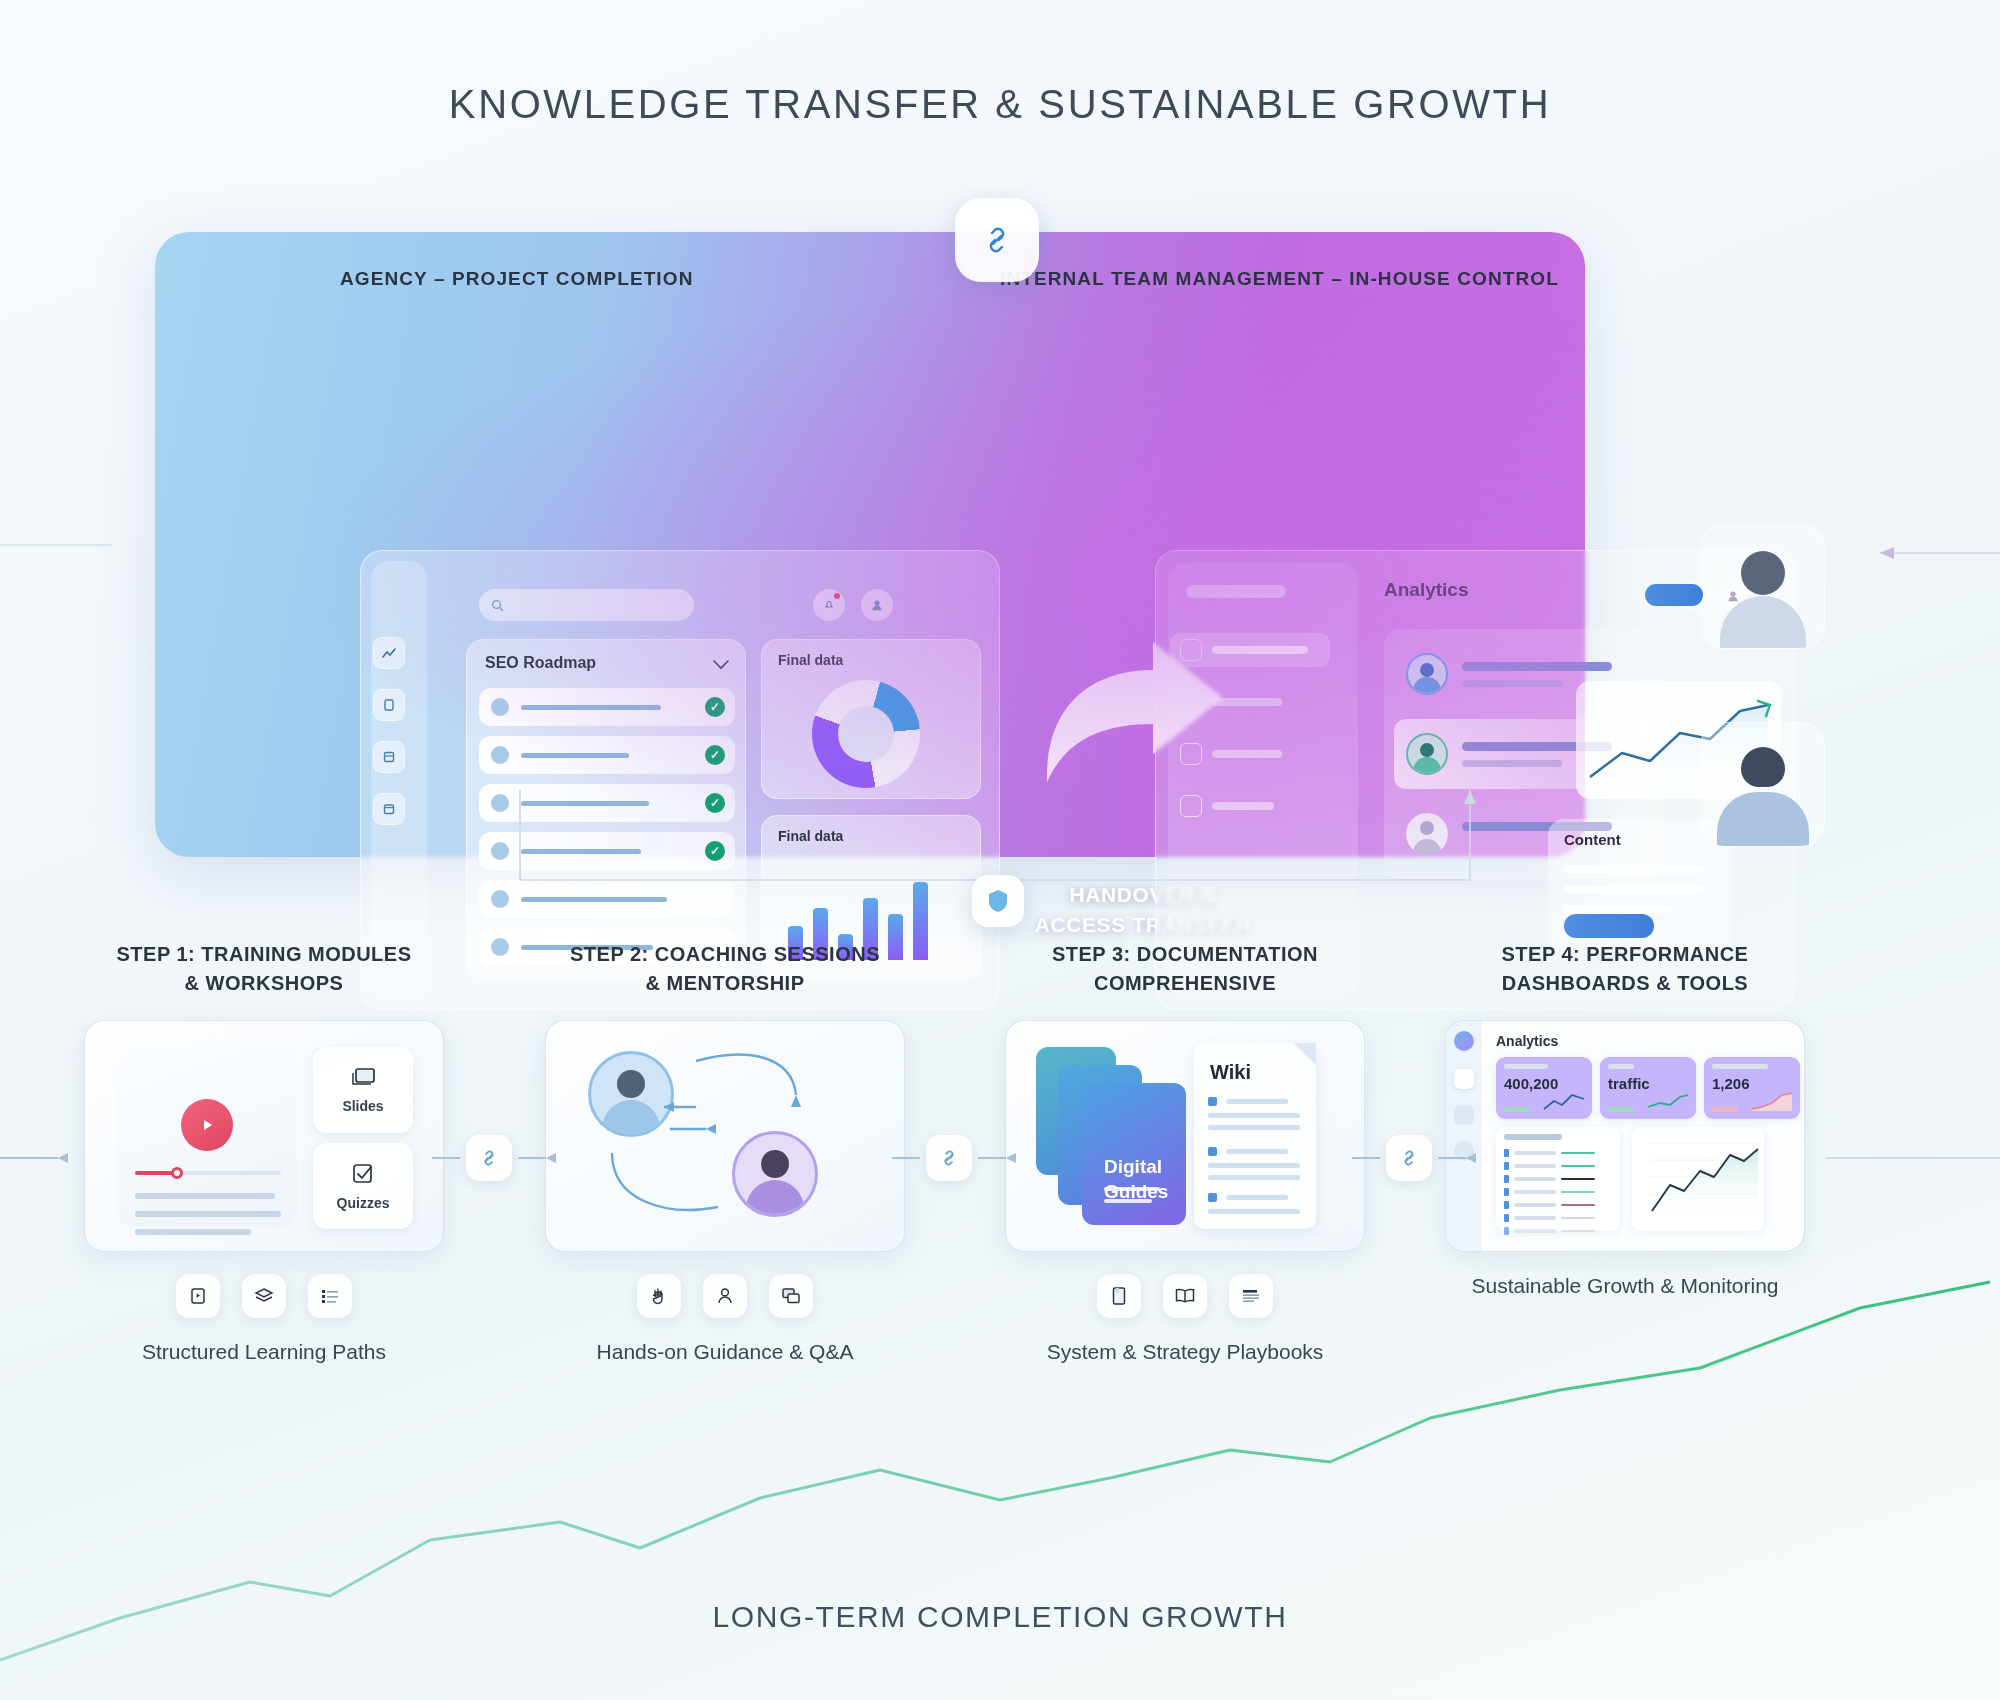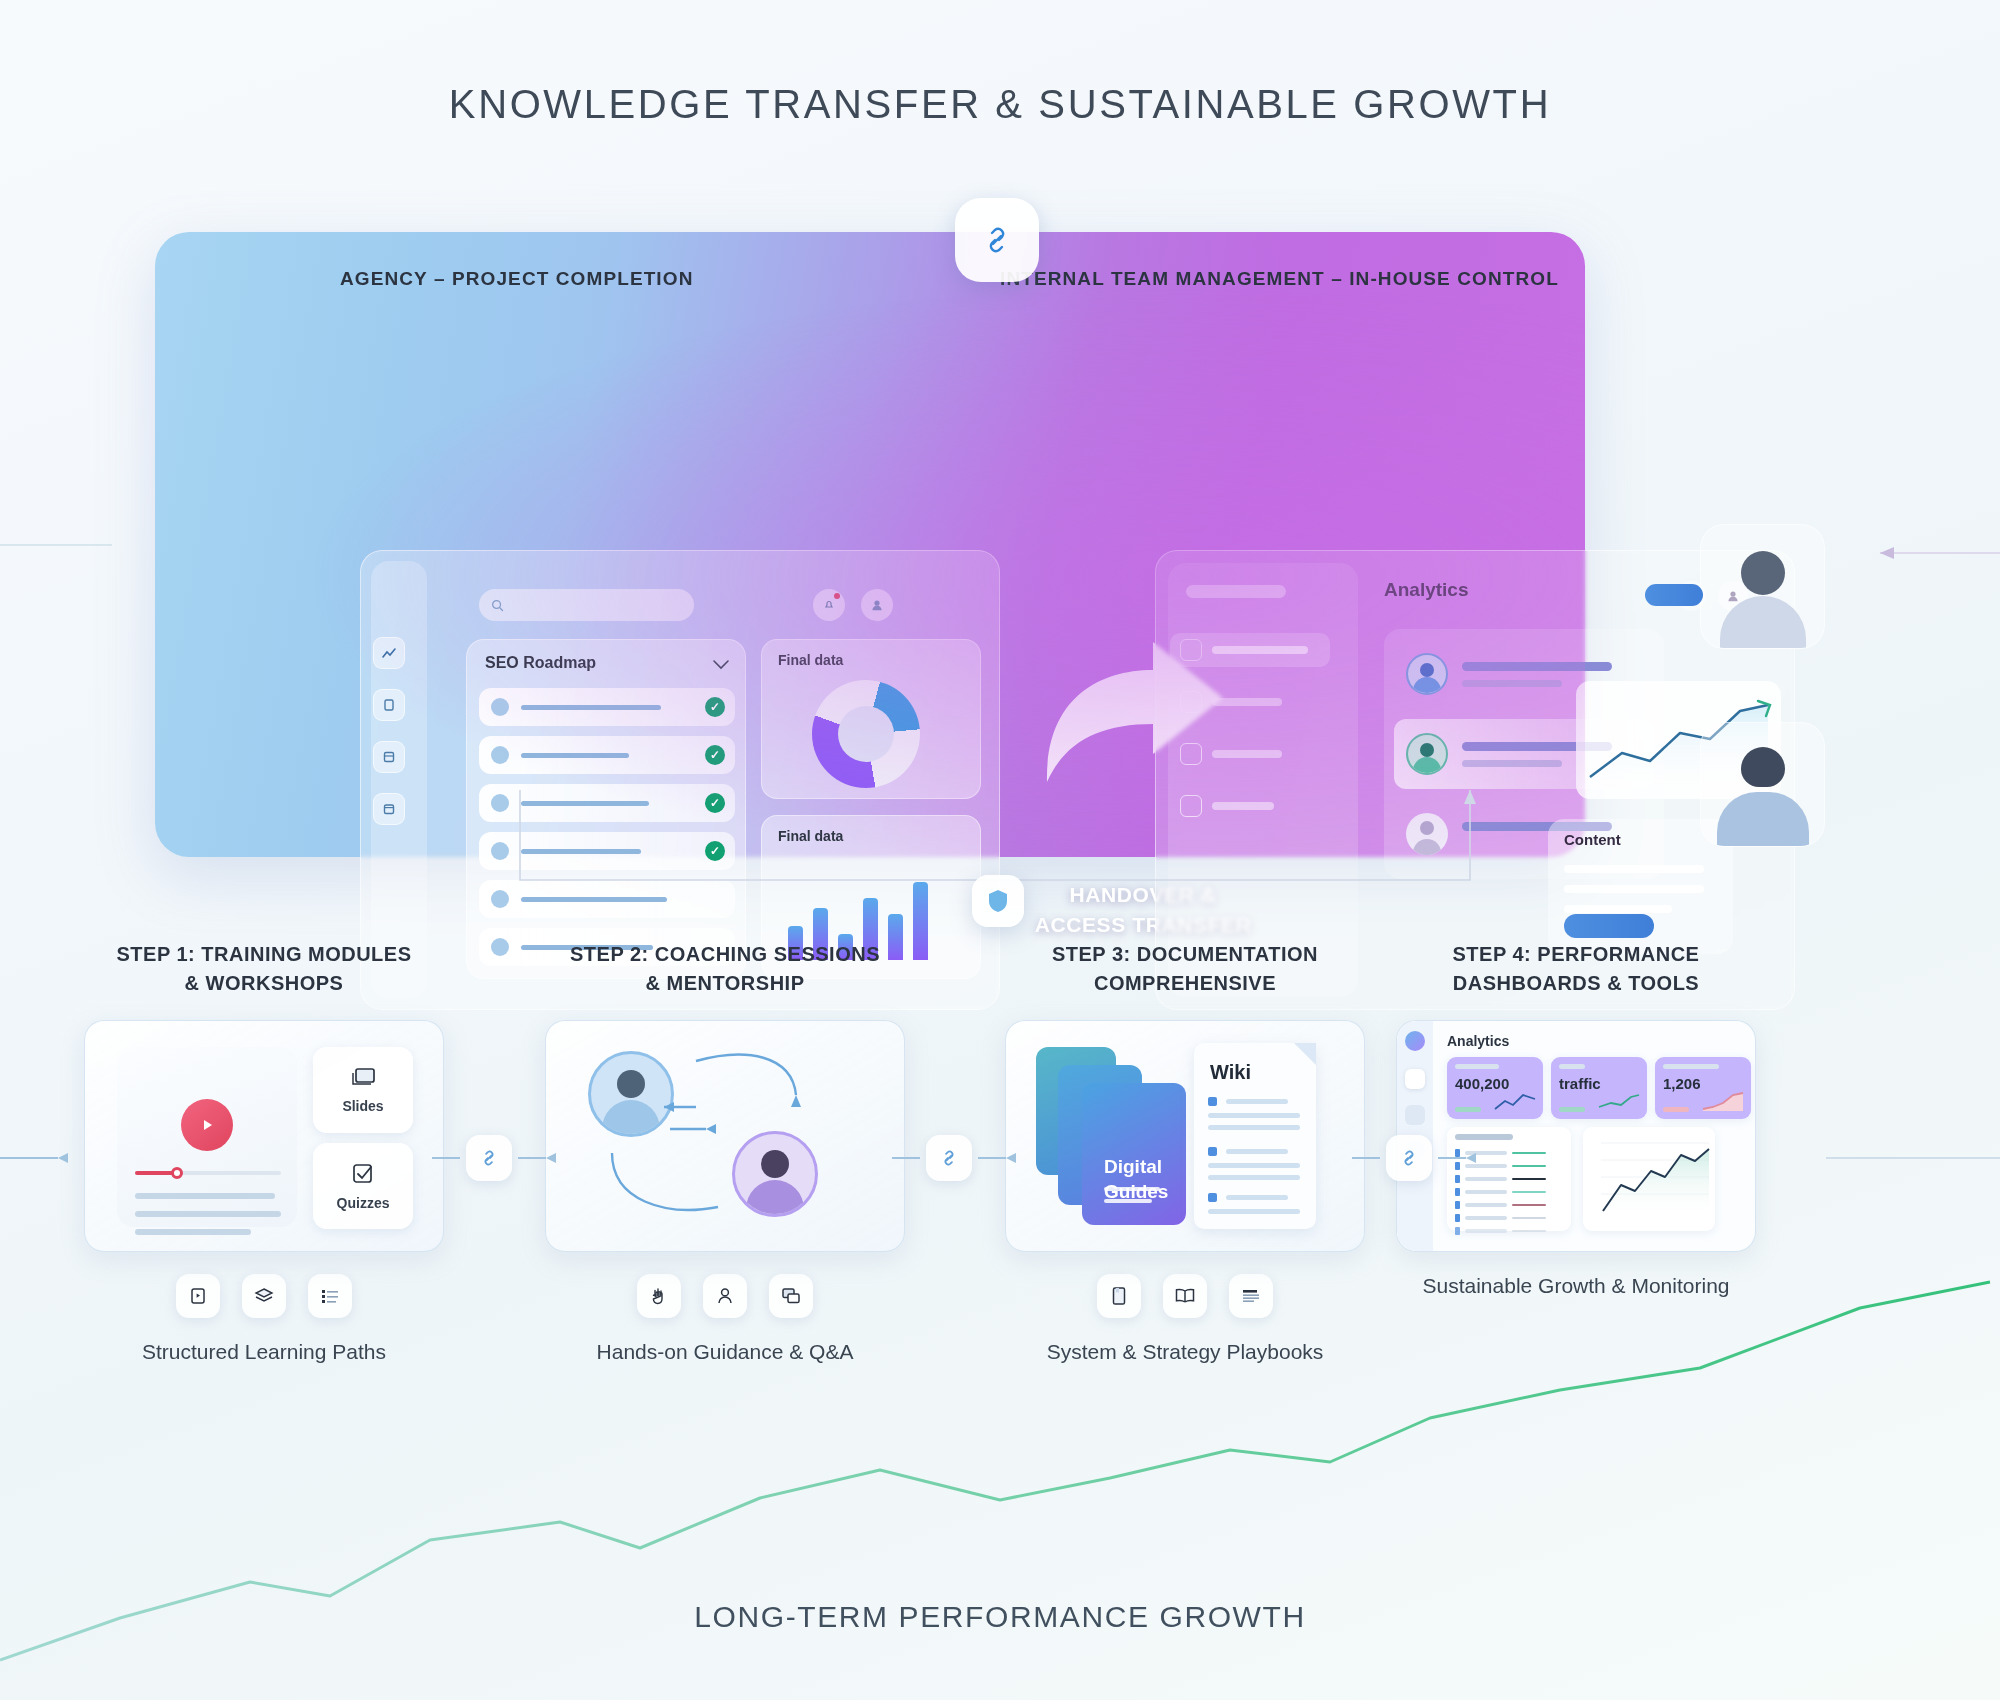--- a/index.html
+++ b/index.html
@@ -658,21 +658,21 @@
             <rect x="3" y="3" width="14" height="2.6" fill="#2b3440"></rect>
             <rect x="3" y="7.4" width="16" height="1.6" fill="#8aa0b6"></rect>
             <rect x="3" y="10.4" width="16" height="1.6" fill="#8aa0b6"></rect>
             <rect x="3" y="13.4" width="11" height="1.6" fill="#8aa0b6"></rect>
           </svg>
         </div>
     </div>
     <div class="step-cap">System &amp; Strategy Playbooks</div>
   </div>
 
-  <div class="step" style="left:1396px">
+  <div class="step" style="left:1445px">
     <div class="step-title">
       <div>STEP 4: PERFORMANCE</div>
         <div>DASHBOARDS &amp; TOOLS</div>
     </div>
     <div class="step-card">
       <div class="dash">
         <div class="dsb">
           <div class="dlogo"></div>
           <i style="top:48px;background:#fff;box-shadow:0 1px 4px rgba(140,165,200,.3)"></i>
           <i style="top:84px"></i>
@@ -804,13 +804,13 @@
     <stop offset="0%" stop-color="#9fd8d0"></stop>
         <stop offset="55%" stop-color="#6fcfa4"></stop>
         <stop offset="100%" stop-color="#34c17a"></stop>
   </linearGradient>
     </defs>
   <path d="M0 1660 L120 1618 L250 1582 L330 1596 L430 1540 L560 1522 L640 1548 L760 1498
            L880 1470 L1000 1500 L1110 1478 L1230 1450 L1330 1462 L1430 1418 L1560 1390
            L1700 1368 L1860 1308 L1990 1282" stroke="url(#gcg)" stroke-width="3" fill="none" stroke-linejoin="round"></path>
 </svg>
 
-<div class="bottom-cap">LONG-TERM PERFORMANCE GROWTH</div>
+<div class="bottom-cap">LONG-TERM COMPLETION GROWTH</div>
 
 </body></html>

